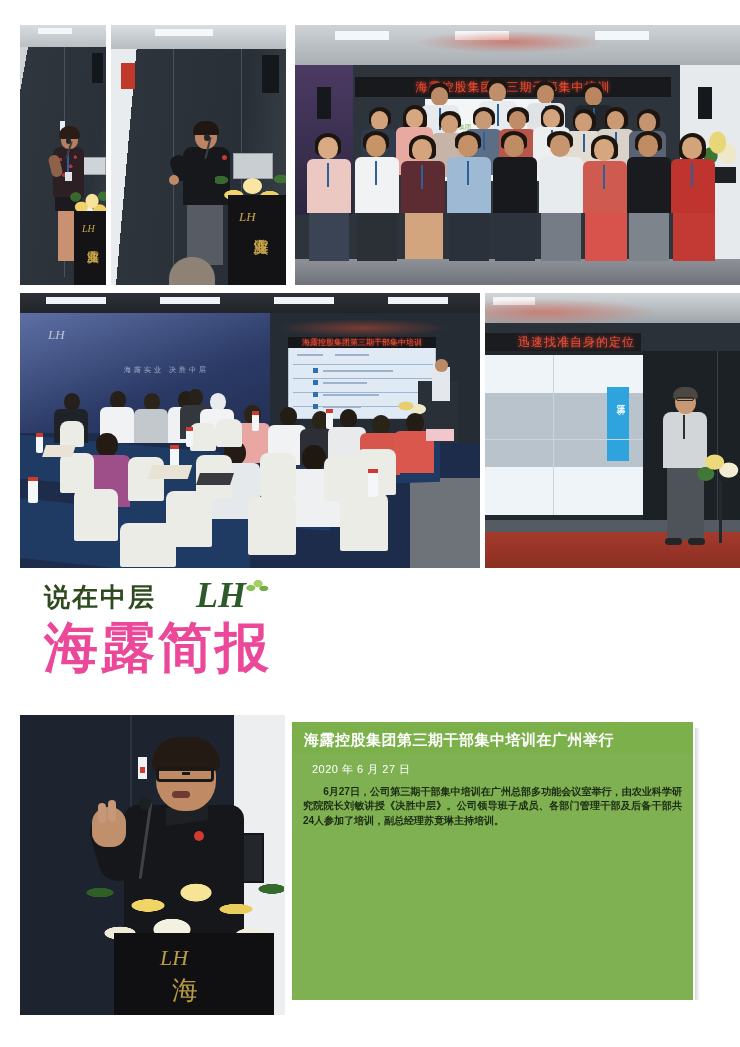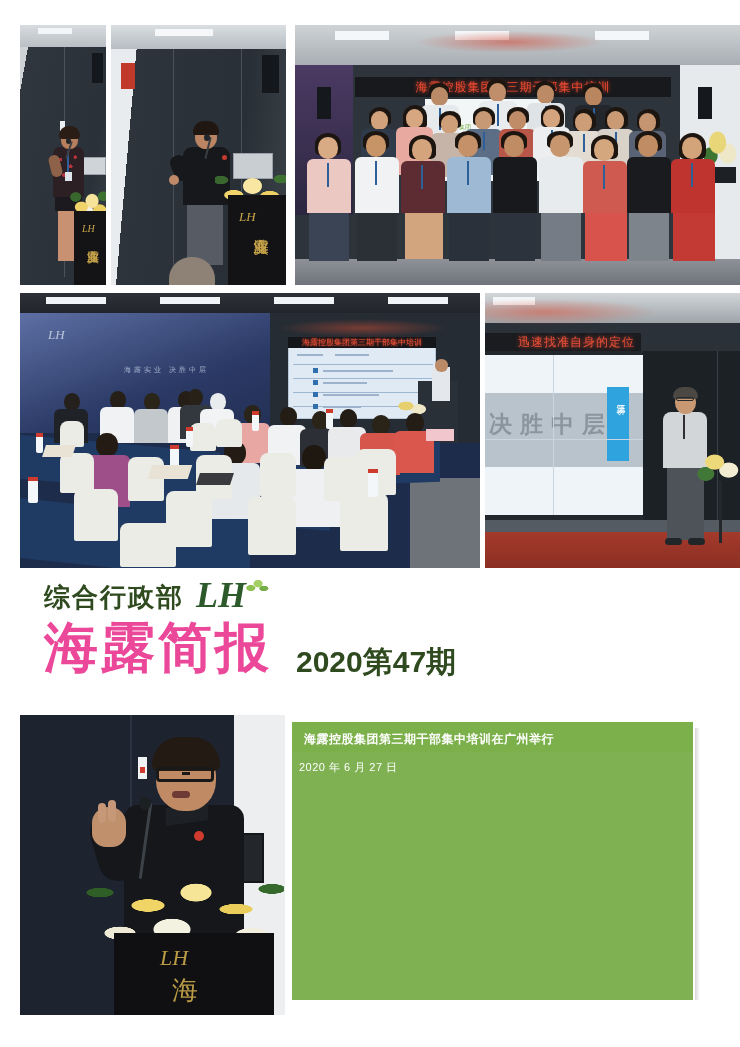--- a/index.html
+++ b/index.html
@@ -216,22 +216,22 @@
                            radial-gradient(ellipse at 44% 70%, #f3f1e0 0 18px, transparent 19px),
                            radial-gradient(ellipse at 84% 76%, #f1eedd 0 16px, transparent 17px),
                            radial-gradient(ellipse at 18% 74%, #eeead6 0 15px, transparent 16px),
                            radial-gradient(ellipse at 8% 30%, #2f5e27 0 13px, transparent 14px),
                            radial-gradient(ellipse at 94% 26%, #356a2c 0 13px, transparent 14px),
                            radial-gradient(ellipse at 66% 88%, #3a7030 0 12px, transparent 13px); }
 
   
   .article { position:absolute; left:292px; top:722px; width:401px; height:278px; background:#7fb153; }
   .art-head { width:100%; background:#7cb04a; padding:9px 12px 4px 12px; }
-  .art-title{ color:#ffffff; font-size:12px; font-weight:bold; letter-spacing:.5px; }
-  .art-date { color:#ffffff; font-size:11px; padding:8px 0 0 7px; letter-spacing:.5px; }
+  .art-title{ color:#ffffff; font-size:15px; font-weight:bold; letter-spacing:.5px; }
+  .art-date { color:#ffffff; font-size:11px; padding:8px 0 0 20px; letter-spacing:.5px; }
   .art-body { padding:8px 11px 0 11px; }
   .art-p    { color:#1b2b12; font-size:10.1px; line-height:14.3px; text-align:justify; text-indent:2em; font-weight:bold; letter-spacing:-.1px; }
   .art-shadow{ position:absolute; left:695px; top:728px; width:5px; height:272px; background:linear-gradient(90deg,rgba(0,0,0,.16),rgba(0,0,0,0)); }
 </style>
 </head>
 <body>
 
 <div class="page">
 
   <div class="photo p1">
@@ -536,21 +536,20 @@
 
   <div class="photo p5">
     <div class="ceil"></div>
     <div class="ceilL"></div>
     <div class="redglow"></div>
     <div class="wall"></div>
     <div class="ledbar"></div>
     <div class="ledtxt">迅速找准自身的定位</div>
     <div class="screen"></div>
     <div class="sband"></div>
-    <div class="stext">决胜中层</div>
     <div class="stab"></div>
     <div class="stabtx">第三讲</div>
     <div class="sgrid1"></div>
     <div class="sgrid2"></div>
     <div class="doorR"></div>
     <div class="dsplit"></div>
     <div class="greyfl"></div>
     <div class="redfl"></div>
     <div class="legs"></div>
     <div class="shoeL"></div>
@@ -558,25 +557,24 @@
     <div class="body"></div>
     <div class="lan"></div>
     <div class="head"></div>
     <div class="hair"></div>
     <div class="glass"></div>
     <div class="flower"></div>
     <div class="stand"></div>
   </div>
 
   <div class="masthead">
-    <div class="mh-dept">综合行政部</div>
+    <div class="mh-dept">说在中层</div>
     <div class="mh-logo">LH</div>
     <div class="mh-leaf"></div>
     <div class="mh-title">海露简报</div>
-    <div class="mh-issue">2020第47期</div>
   </div>
 
   <div class="photo p6">
     <div class="doorbg"></div>
     <div class="dsplit"></div>
     <div class="wallR"></div>
     <div class="switch"></div>
     <div class="swred"></div>
     <div class="laptop"></div>
     <div class="body"></div>
@@ -598,17 +596,18 @@
     <div class="plogo">LH</div>
     <div class="pchar">海</div>
   </div>
 
   <div class="article">
     <div class="art-head">
       <div class="art-title">海露控股集团第三期干部集中培训在广州举行</div>
     </div>
     <div class="art-date">2020 年 6 月 27 日</div>
     <div class="art-body">
+      <p class="art-p">6月27日，公司第三期干部集中培训在广州总部多功能会议室举行，由农业科学研究院院长刘敏讲授《决胜中层》。公司领导班子成员、各部门管理干部及后备干部共24人参加了培训，副总经理苏竟琳主持培训。</p>
     </div>
   </div>
   <div class="art-shadow"></div>
 
 </div>
 
 </body></html>

